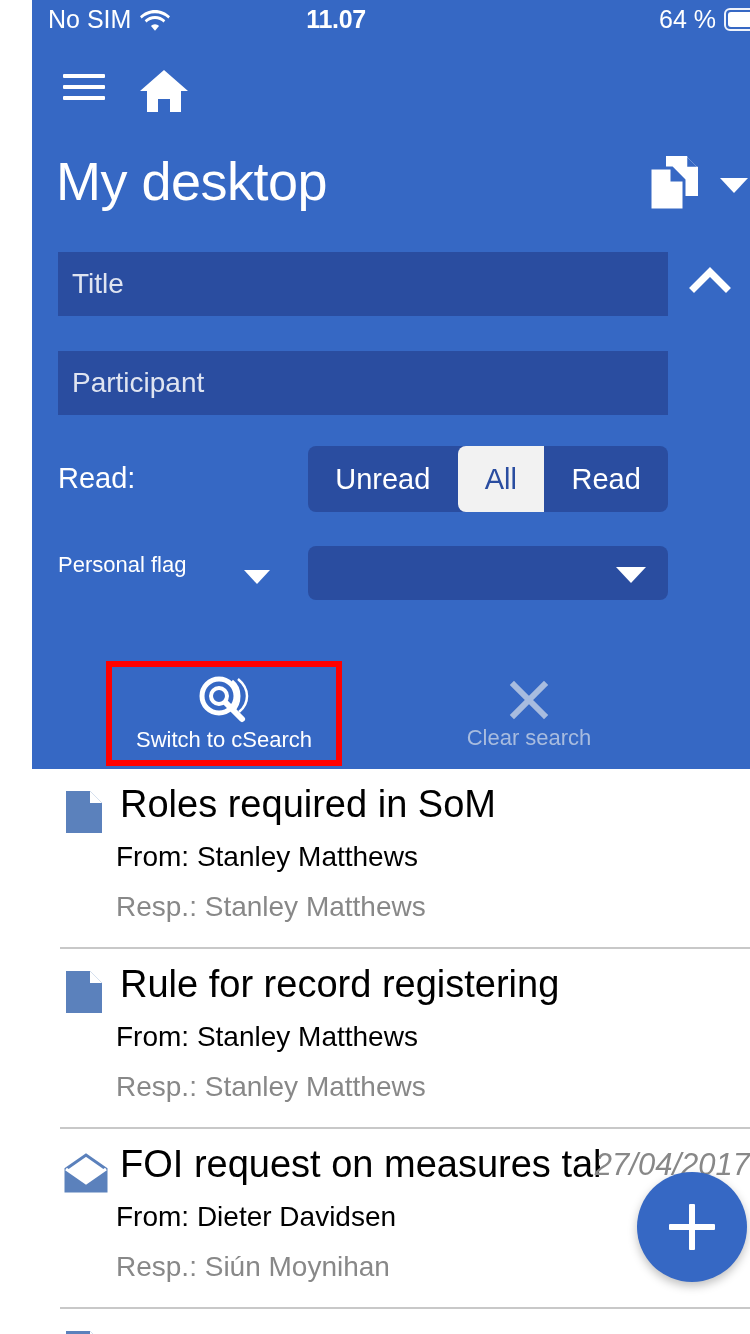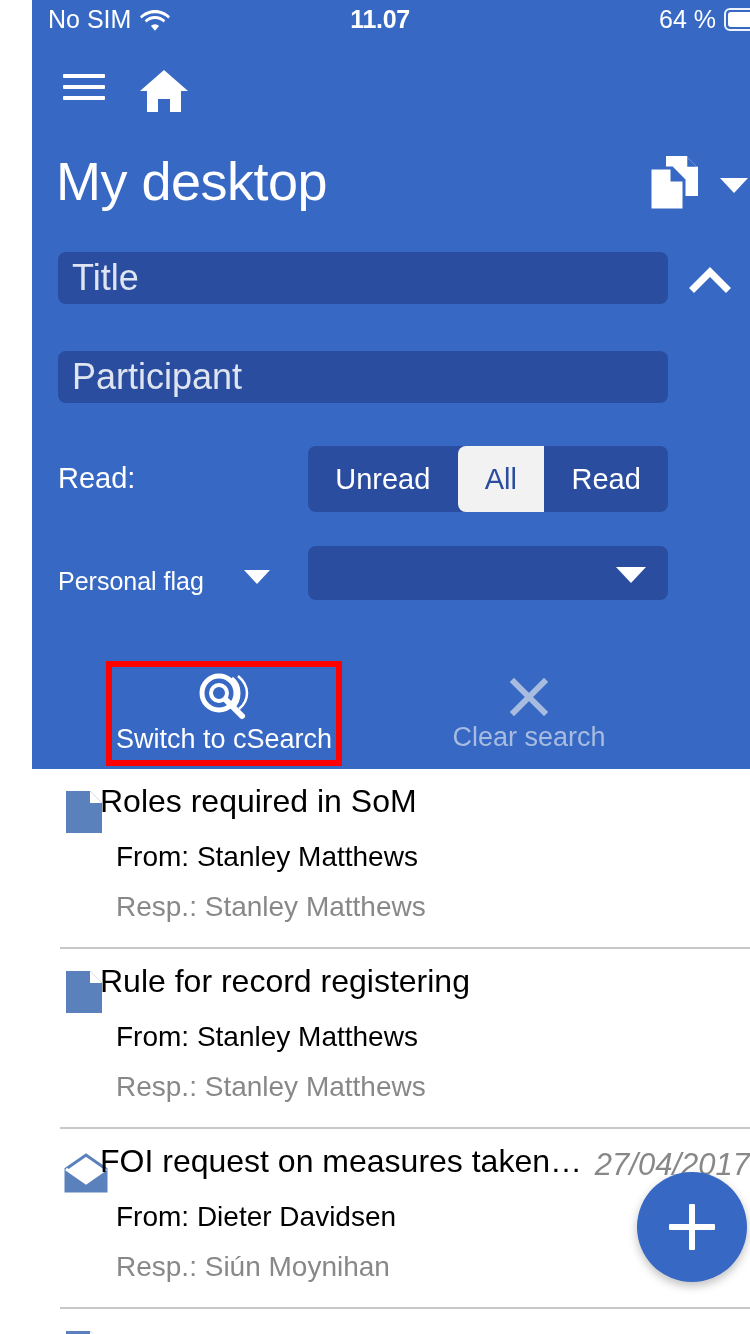--- a/index.html
+++ b/index.html
@@ -49,21 +49,20 @@
     align-items: center;
     gap: 9px;
   }
   .sb-center {
     position: absolute;
     left: 0; top: 5px;
     width: 608px;
     text-align: center;
     font-weight: bold;
     letter-spacing: -0.3px;
-    padding-left: 44px;
   }
   .sb-right {
     position: absolute;
     right: 12px; top: 5px;
     display: flex;
     align-items: center;
     gap: 8px;
   }
   .wifi-icon { display: block; }
   .battery {
@@ -158,28 +157,28 @@
     border-right: 14px solid transparent;
     border-top: 15px solid #ffffff;
     cursor: pointer;
   }
 
   
   .field {
     position: absolute;
     left: 26px;
     width: 610px;
-    height: 52px;
+    height: 64px;
     background: #2a4da0;
-    border-radius: 8px;
+    border-radius: 0;
     box-sizing: border-box;
     padding: 0 14px;
     display: flex;
     align-items: center;
-    font-size: 36px;
+    font-size: 28px;
     color: rgba(255,255,255,0.85);
     cursor: text;
   }
   .field-title { top: 252px; }
   .field-participant { top: 351px; }
 
   .collapse-chevron {
     position: absolute;
     right: 50px;
     top: 262px;
@@ -232,22 +231,22 @@
   
   .flag-row {
     position: absolute;
     left: 0; top: 546px;
     width: 750px;
     height: 56px;
   }
   .flag-label {
     position: absolute;
     left: 26px;
-    top: 21px;
-    font-size: 25px;
+    top: 6px;
+    font-size: 22px;
     color: #ffffff;
     cursor: pointer;
   }
   .flag-caret {
     position: absolute;
     left: 212px;
     top: 24px;
     width: 0; height: 0;
     border-left: 13px solid transparent;
     border-right: 13px solid transparent;
@@ -289,21 +288,21 @@
     display: flex;
     flex-direction: column;
     align-items: center;
     justify-content: center;
     gap: 2px;
     cursor: pointer;
   }
   .action-csearch { left: 74px; }
   .action-clear { left: 379px; }
   .action-label {
-    font-size: 27px;
+    font-size: 22px;
     color: #ffffff;
     white-space: nowrap;
   }
   .action.disabled .action-label { color: #a8bcdf; }
   .highlight-box {
     position: absolute;
     left: 74px;
     top: 661px;
     width: 236px;
     height: 105px;
@@ -339,23 +338,23 @@
   }
   .li-icon {
     position: absolute;
     left: 32px;
     top: 20px;
     width: 40px;
     height: 46px;
   }
   .li-title {
     position: absolute;
-    left: 68px;
+    left: 88px;
     top: 14px;
-    font-size: 32px;
+    font-size: 38px;
     color: #000000;
     white-space: nowrap;
     max-width: 480px;
     overflow: hidden;
   }
   .li-date {
     position: absolute;
     right: 32px;
     top: 18px;
     font-size: 31px;

